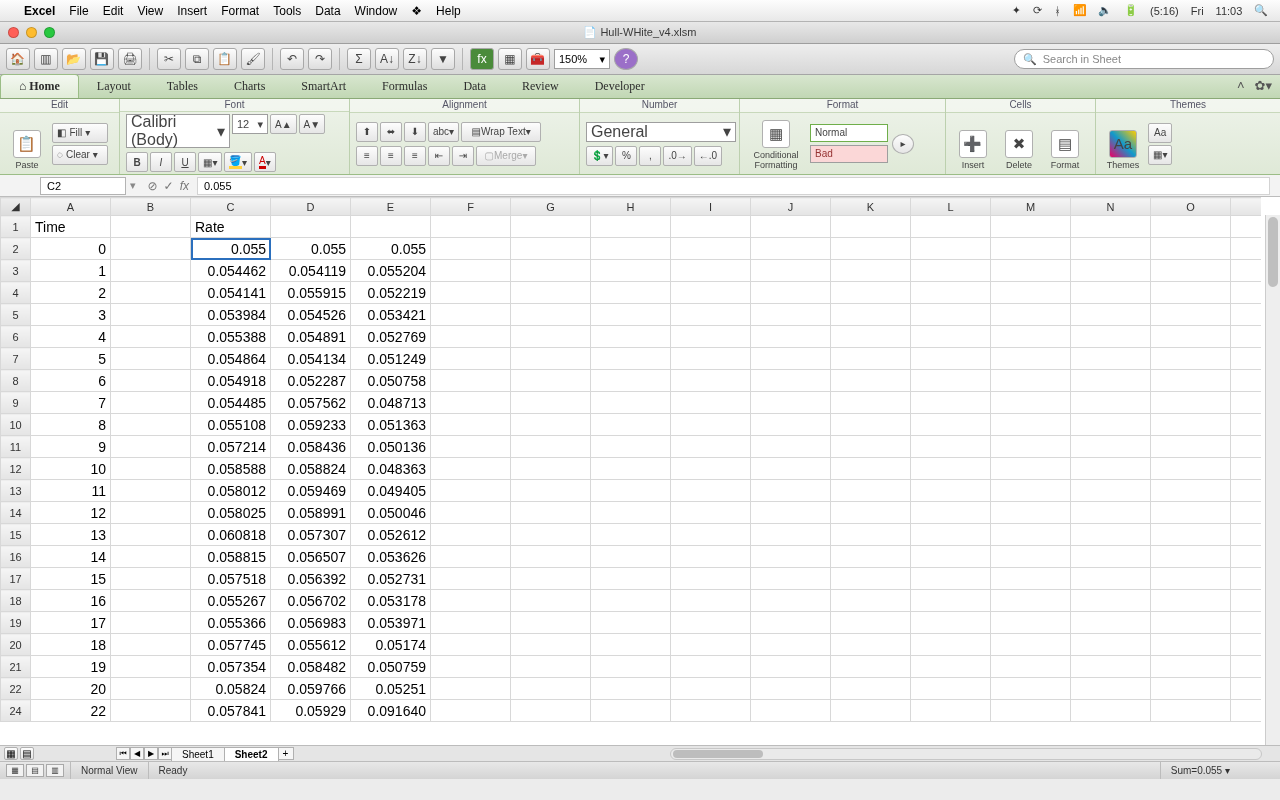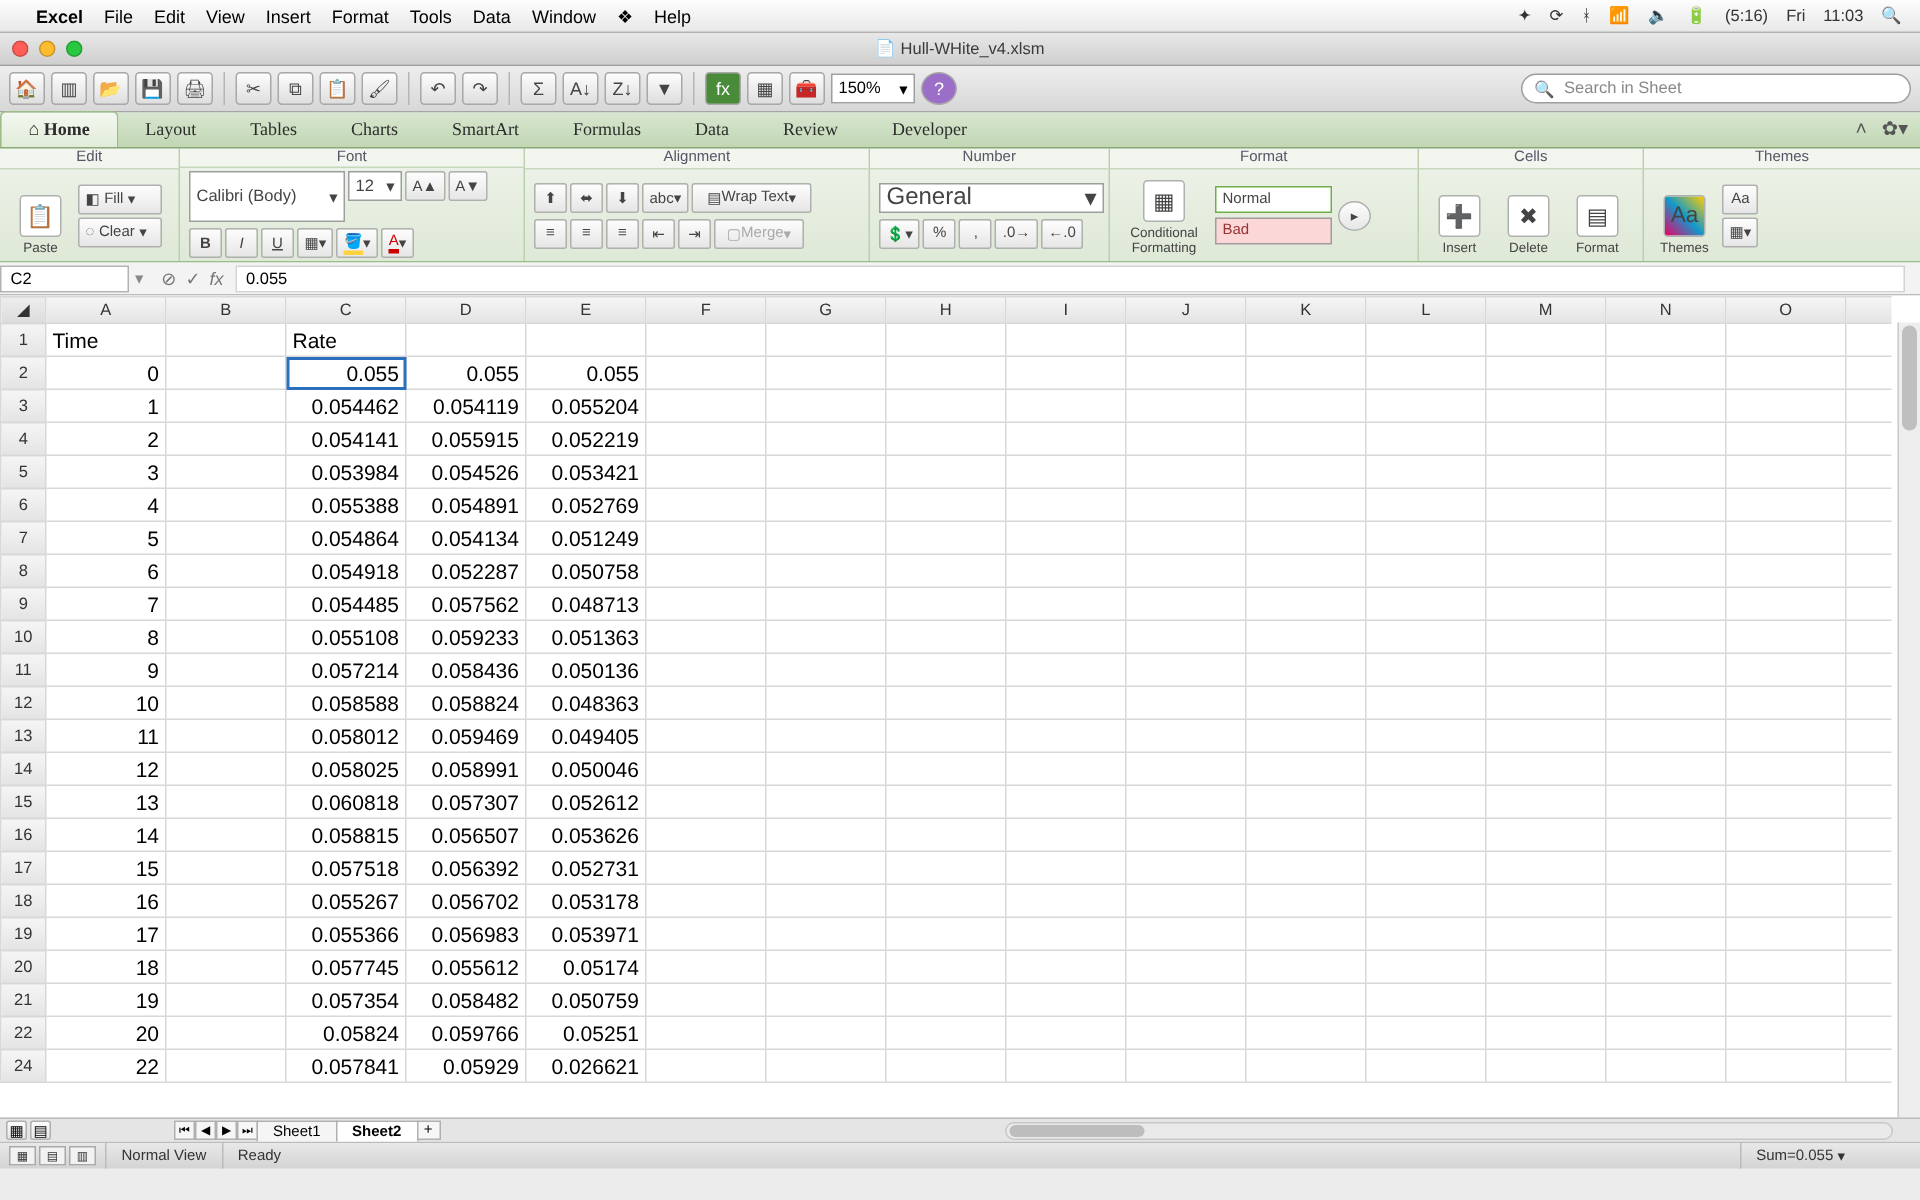--- a/index.html
+++ b/index.html
@@ -32,29 +32,29 @@
   
   .ribbon { height:76px; background:linear-gradient(#eef3ea,#dfe9d7); display:flex; border-bottom:1px solid #9bbd86; font-size:10px; color:#444; }
   .rgroup { border-right:1px solid #bcd0ae; display:flex; flex-direction:column; }
   .rgroup .glabel { height:14px; text-align:center; font-size:10px; color:#556; background:rgba(255,255,255,0.3); border-bottom:1px solid #c8d8bb; }
   .rgroup .gbody { flex:1; display:flex; align-items:center; padding:2px 6px; gap:4px; }
   .bigbtn { width:42px; height:52px; display:flex; flex-direction:column; align-items:center; justify-content:flex-end; font-size:9px; gap:2px; }
   .bigbtn .ic { width:28px; height:28px; background:#fff; border:1px solid #b0b0b0; border-radius:3px; display:flex; align-items:center; justify-content:center; font-size:15px; }
   .mbtn { height:20px; padding:0 4px; background:linear-gradient(#fdfdfd,#e6e6e6); border:1px solid #b0b0b0; border-radius:2px; font-size:10px; display:flex; align-items:center; justify-content:center; min-width:22px; }
   .col { display:flex; flex-direction:column; gap:2px; }
   .row { display:flex; gap:2px; }
-  .font-sel { width:104px; height:20px; background:#fff; border:1px solid #9e9e9e; font-size:11px; padding:16px 4px; display:flex; align-items:center; justify-content:space-between; }
+  .font-sel { width:104px; height:20px; background:#fff; border:1px solid #9e9e9e; font-size:16px; padding:16px 4px; display:flex; align-items:center; justify-content:space-between; }
   .size-sel { width:36px; height:20px; background:#fff; border:1px solid #9e9e9e; font-size:11px; padding:0 4px; display:flex; align-items:center; justify-content:space-between; }
   .num-sel { width:150px; height:20px; background:#fff; border:1px solid #9e9e9e; font-size:16px; padding:0 4px; display:flex; align-items:center; justify-content:space-between; }
   .style-box { width:78px; height:18px; border:1px solid #9e9e9e; font-size:10px; padding:2px 4px; background:#fff; }
   .style-normal { border:1px solid #6fae4a; }
   .style-bad { background:#fbd7d7; color:#963333; }
   
   .formula-bar { height:22px; background:#f3f3f3; border-bottom:1px solid #bcbcbc; display:flex; align-items:center; font-size:11px; }
-  .name-box { width:86px; height:18px; background:#fff; border:1px solid #b3b3b3; padding:0 6px; display:flex; align-items:center; }
+  .name-box { width:86px; height:18px; background:#fff; border:1px solid #b3b3b3; margin-left:40px; padding:0 6px; display:flex; align-items:center; }
   .fx-icons { display:flex; gap:6px; padding:0 8px; color:#777; font-size:12px; }
   .fx-input { flex:1; background:#fff; border:1px solid #d3d3d3; height:18px; margin-right:10px; padding:0 6px; display:flex; align-items:center; }
   
   .grid-wrap { position:relative; height:548px; background:#fff; overflow:hidden; }
   table.grid { border-collapse:collapse; table-layout:fixed; font-size:14px; font-family:Calibri,Arial,sans-serif; }
   table.grid th, table.grid td { border:1px solid #d8d8d8; height:22px; overflow:hidden; white-space:nowrap; }
   table.grid thead th { background:linear-gradient(#f5f5f5,#e4e4e4); font-weight:normal; font-size:11px; color:#333; text-align:center; height:18px; }
   table.grid thead th.corner { width:30px; background:linear-gradient(#ededed,#dcdcdc); }
   table.grid tbody th { width:30px; background:linear-gradient(#f5f5f5,#e4e4e4); font-weight:normal; font-size:11px; color:#333; text-align:center; }
   table.grid td { padding:0 4px; }
@@ -782,21 +782,21 @@
           <td></td>
           <td></td>
           <td style="border-right: none;"></td>
         </tr>
         <tr>
           <th>24</th>
           <td class="num-r">22</td>
           <td></td>
           <td class="num-r">0.057841</td>
           <td class="num-r">0.05929</td>
-          <td class="num-r">0.026621</td>
+          <td class="num-r">0.091640</td>
           <td></td>
           <td></td>
           <td></td>
           <td></td>
           <td></td>
           <td></td>
           <td></td>
           <td></td>
           <td></td>
           <td></td>

